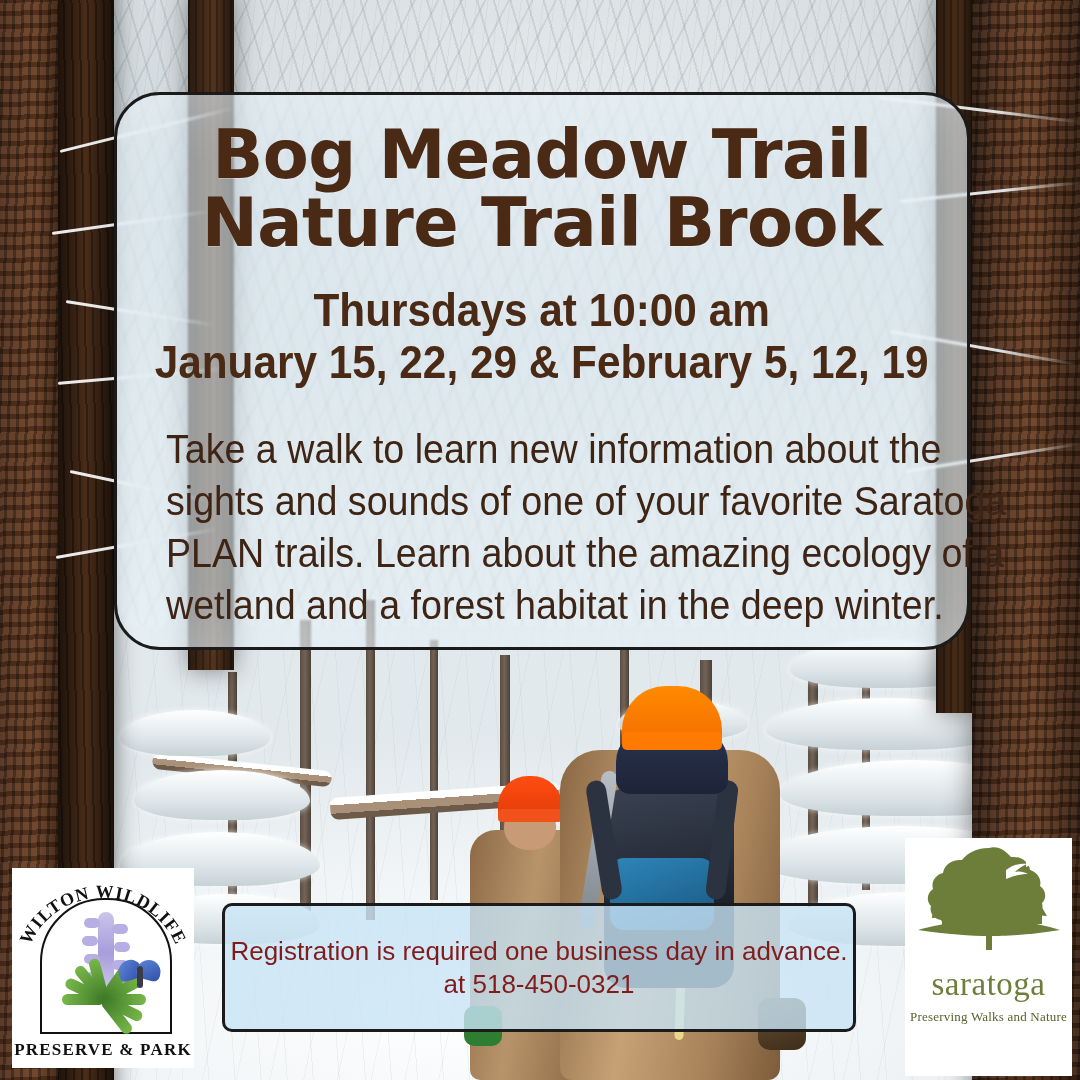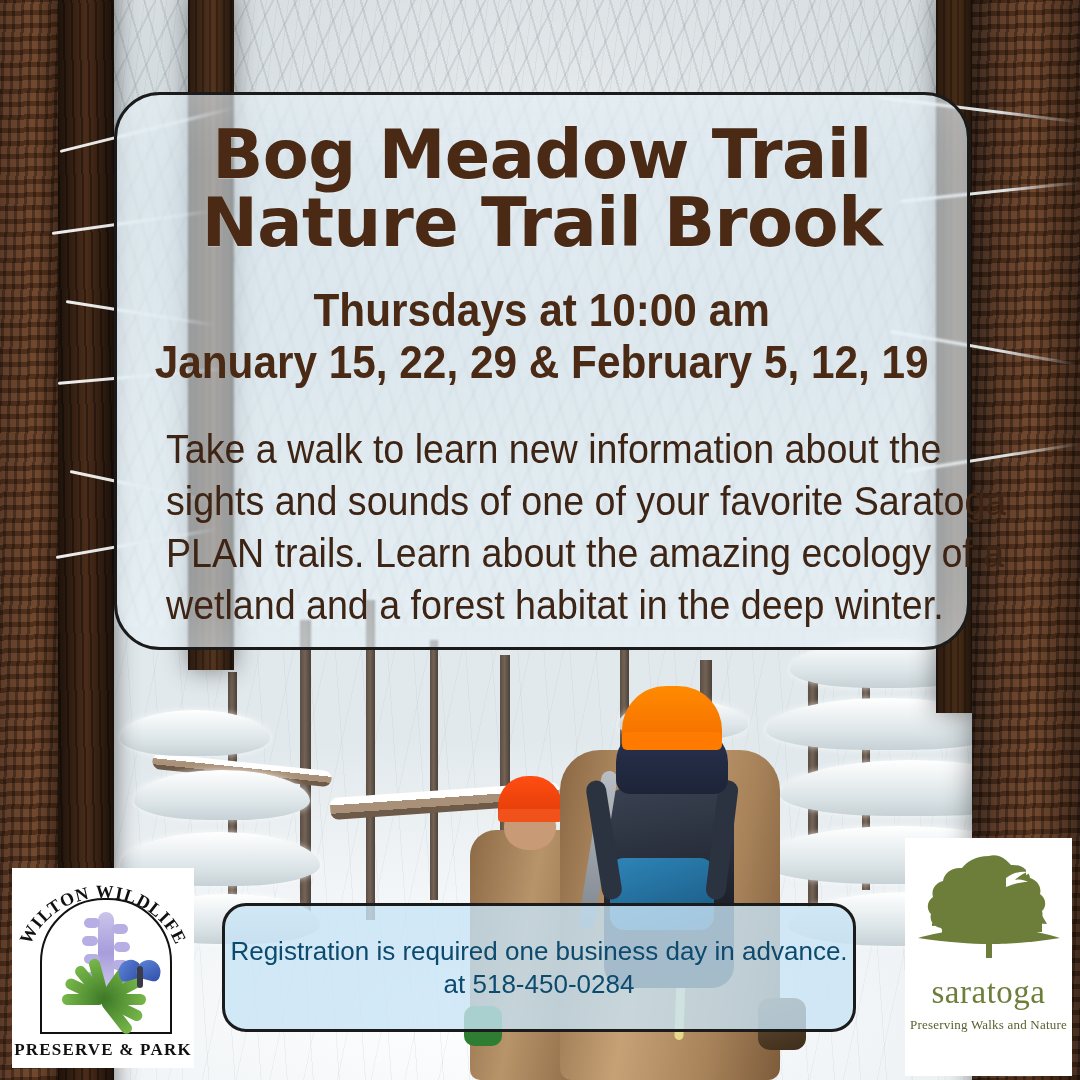--- a/index.html
+++ b/index.html
@@ -148,25 +148,25 @@
     font-family:"Liberation Sans Narrow","Liberation Sans",sans-serif;
     font-weight:400;font-size:40px;line-height:1.30;
     transform:scaleX(.94);transform-origin:center;
     max-width:800px;
   }
   .body-copy .ln{display:block;white-space:nowrap;}
 
   
   .reg{
     position:absolute;left:222px;top:903px;width:634px;height:129px;
-    border-radius:24px;border:3px solid #1b1b1b;
+    border-radius:10px;border:3px solid #1b1b1b;
     background:rgba(200,228,245,.80);
     box-sizing:border-box;
     display:flex;flex-direction:column;align-items:center;justify-content:center;
-    color:#0c4a6e;
+    color:#7f1d1d;
     font-family:"Liberation Sans Narrow","Liberation Sans",sans-serif;
     font-size:26px;line-height:1.26;
   }
   .reg .ln{display:block;white-space:nowrap;}
 
   
   .wilton{
     position:absolute;left:12px;top:868px;width:182px;height:200px;
     background:#fff;box-sizing:border-box;
     display:flex;flex-direction:column;align-items:center;
@@ -193,21 +193,21 @@
   .bfly{position:absolute;left:62px;top:48px;width:44px;height:34px;}
   .bfly .w{position:absolute;width:24px;height:20px;border-radius:12px 12px 6px 6px;background:linear-gradient(140deg,#5f86d8,#2f4fa8);}
   .bfly .w.l{left:0;transform:rotate(-18deg);}
   .bfly .w.r{left:19px;transform:rotate(14deg);}
   .bfly .b{position:absolute;left:19px;top:6px;width:6px;height:22px;border-radius:4px;background:#3b3b48;}
 
   
   .plan{
     position:absolute;left:905px;top:838px;width:167px;height:238px;
     background:#fff;box-sizing:border-box;
-    display:flex;flex-direction:column;align-items:center;padding-top:8px;
+    display:flex;flex-direction:column;align-items:center;
   }
   .plan .tree{width:150px;height:128px;}
   .plan .word1{
     font-family:"Liberation Serif",serif;font-weight:400;font-size:33px;color:#6d7e3a;
     line-height:1;margin-top:2px;letter-spacing:.5px;
   }
   .plan .word2{
     font-family:"Liberation Serif",serif;font-weight:400;font-size:44px;color:#6d7e3a;
     line-height:1;letter-spacing:1.5px;
   }
@@ -311,21 +311,21 @@
     <p class="body-copy">
       <span class="ln">Take a walk to learn new information about the</span>
       <span class="ln">sights and sounds of one of your favorite Saratoga</span>
       <span class="ln">PLAN trails. Learn about the amazing ecology of a</span>
       <span class="ln">wetland and a forest habitat in the deep winter.</span>
     </p>
   </div>
 
   <div class="reg">
     <span class="ln">Registration is required one business day in advance.</span>
-    <span class="ln">at 518-450-0284</span>
+    <span class="ln">at 518-450-0321</span>
   </div>
 
   <div class="wilton">
     <svg class="arc-text" viewBox="0 0 182 92">
       <defs>
           <path id="arcp" d="M 14,90 A 78,74 0 0 1 168,90"></path>
         </defs>
       <text><textPath href="#arcp" startOffset="50%" text-anchor="middle">WILTON  WILDLIFE</textPath></text>
     </svg>
     <div class="arch"></div>

